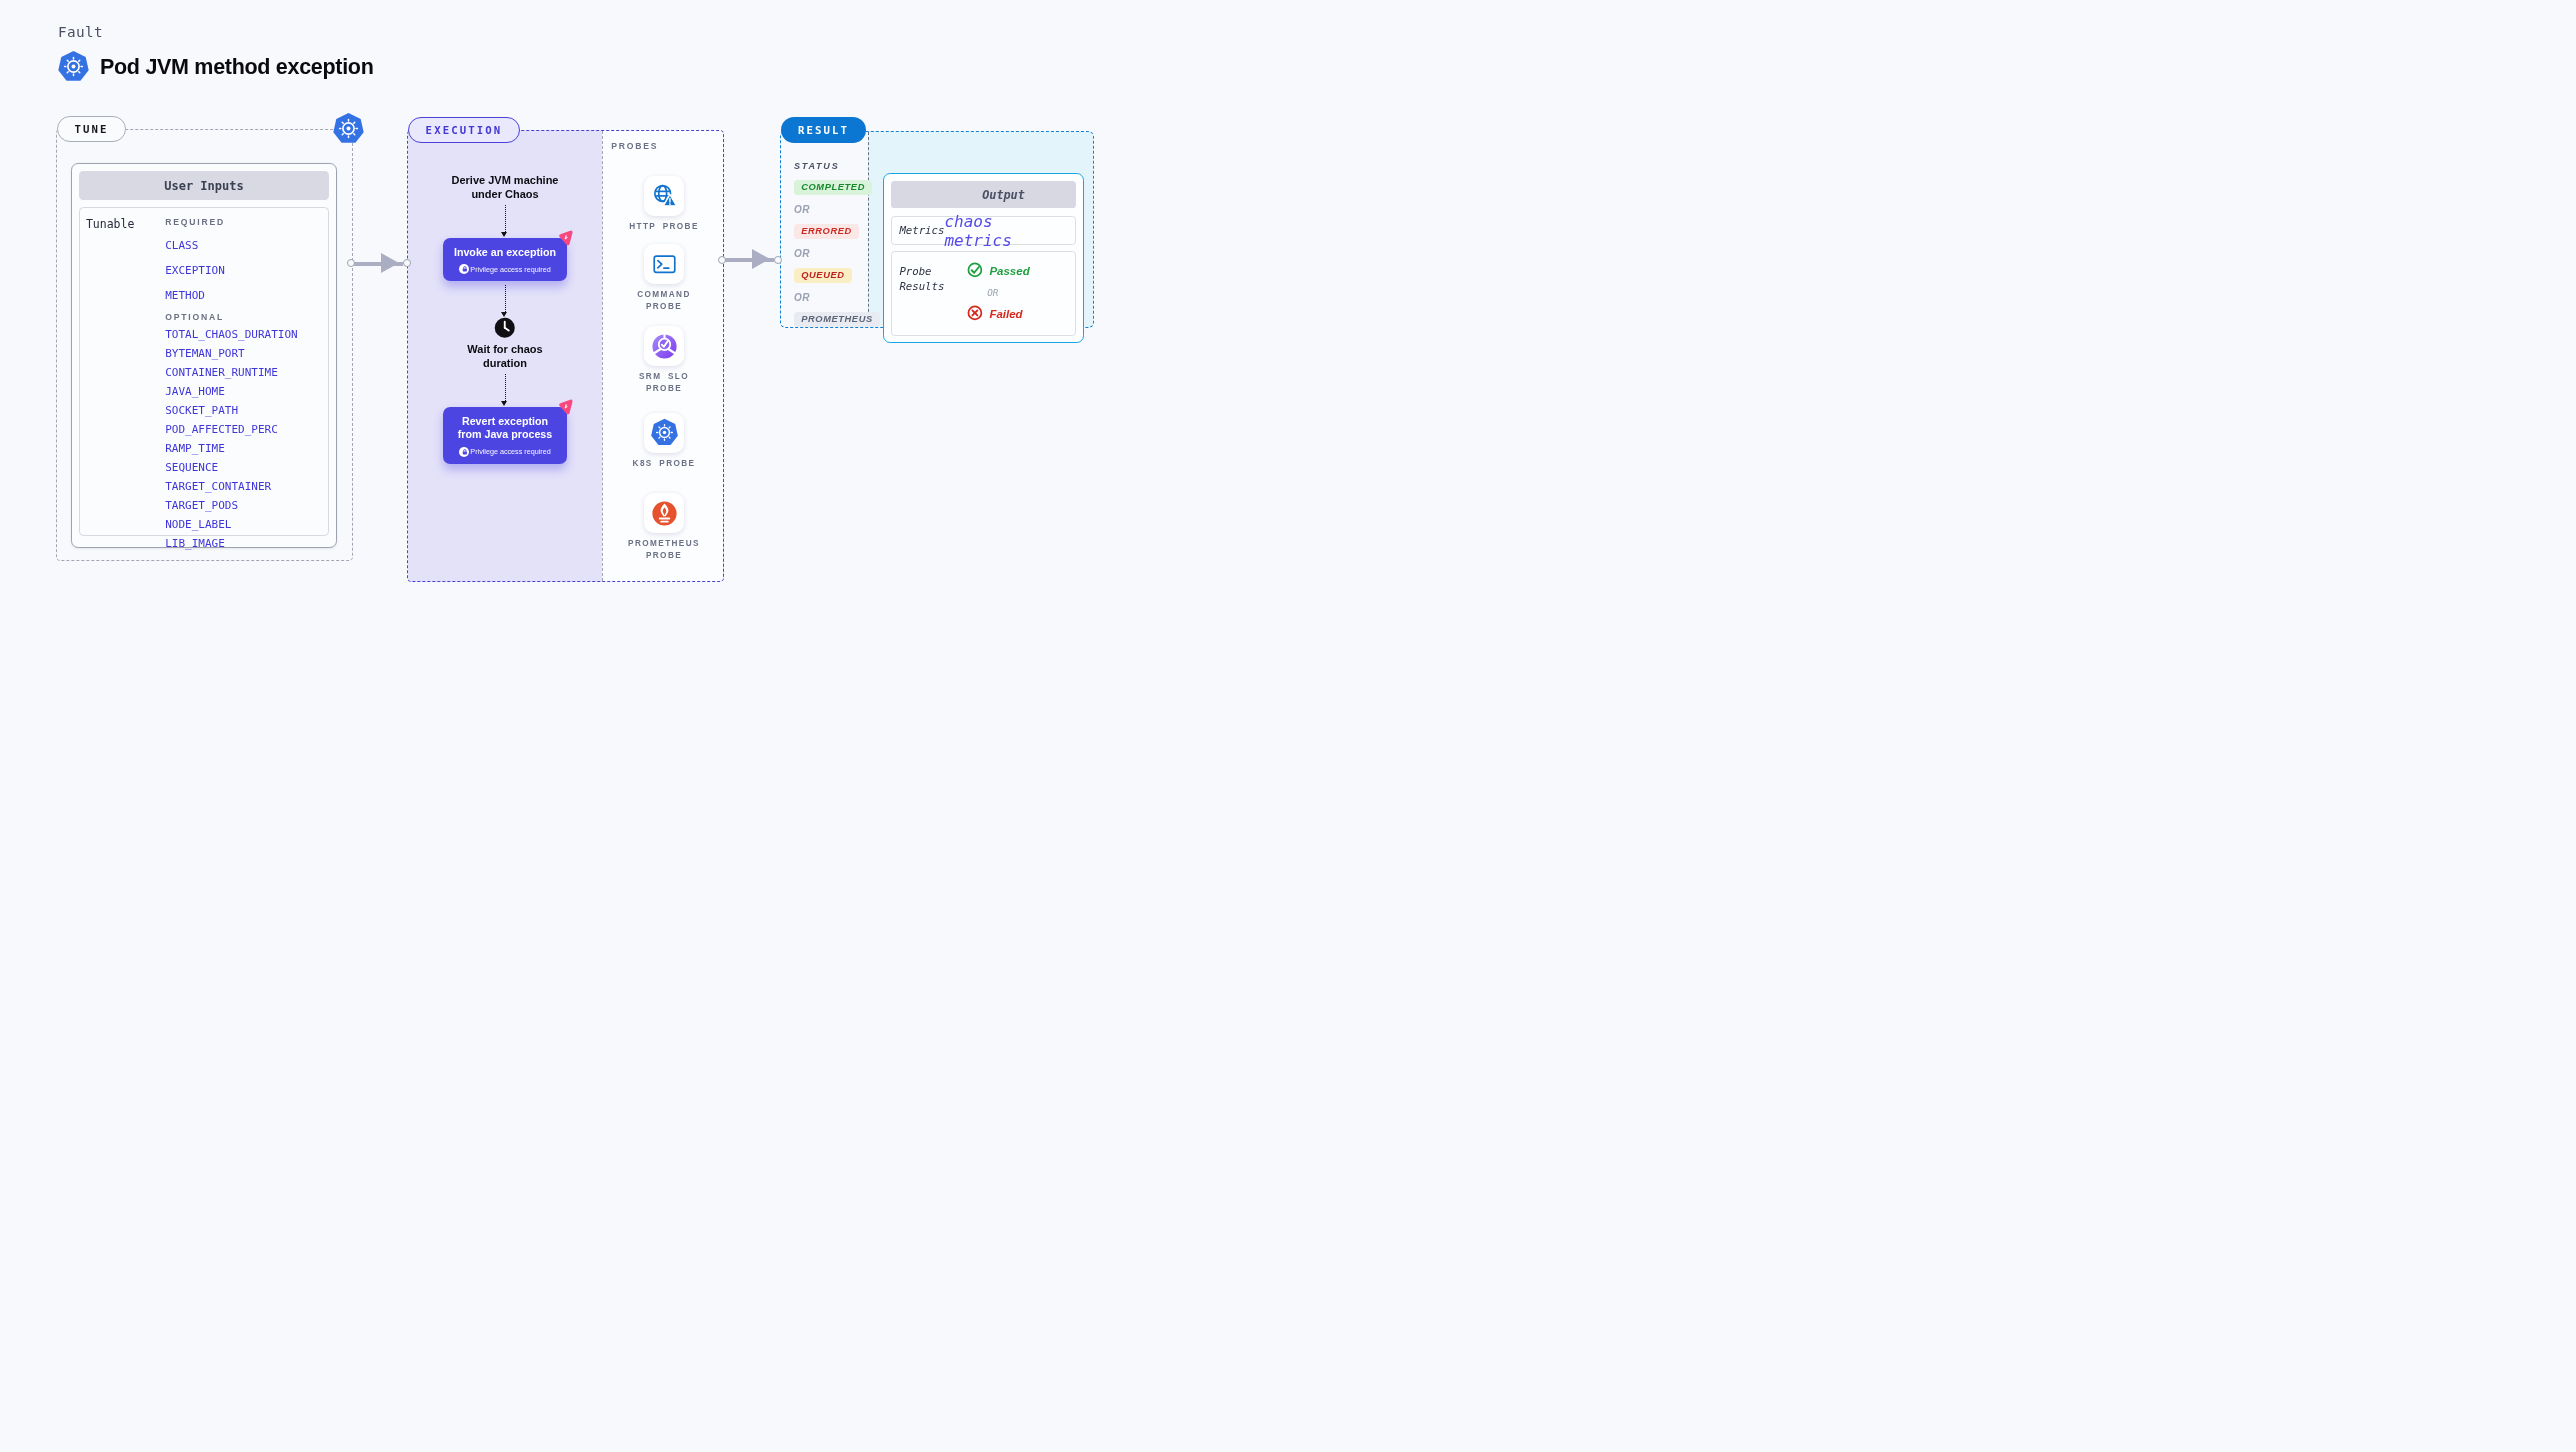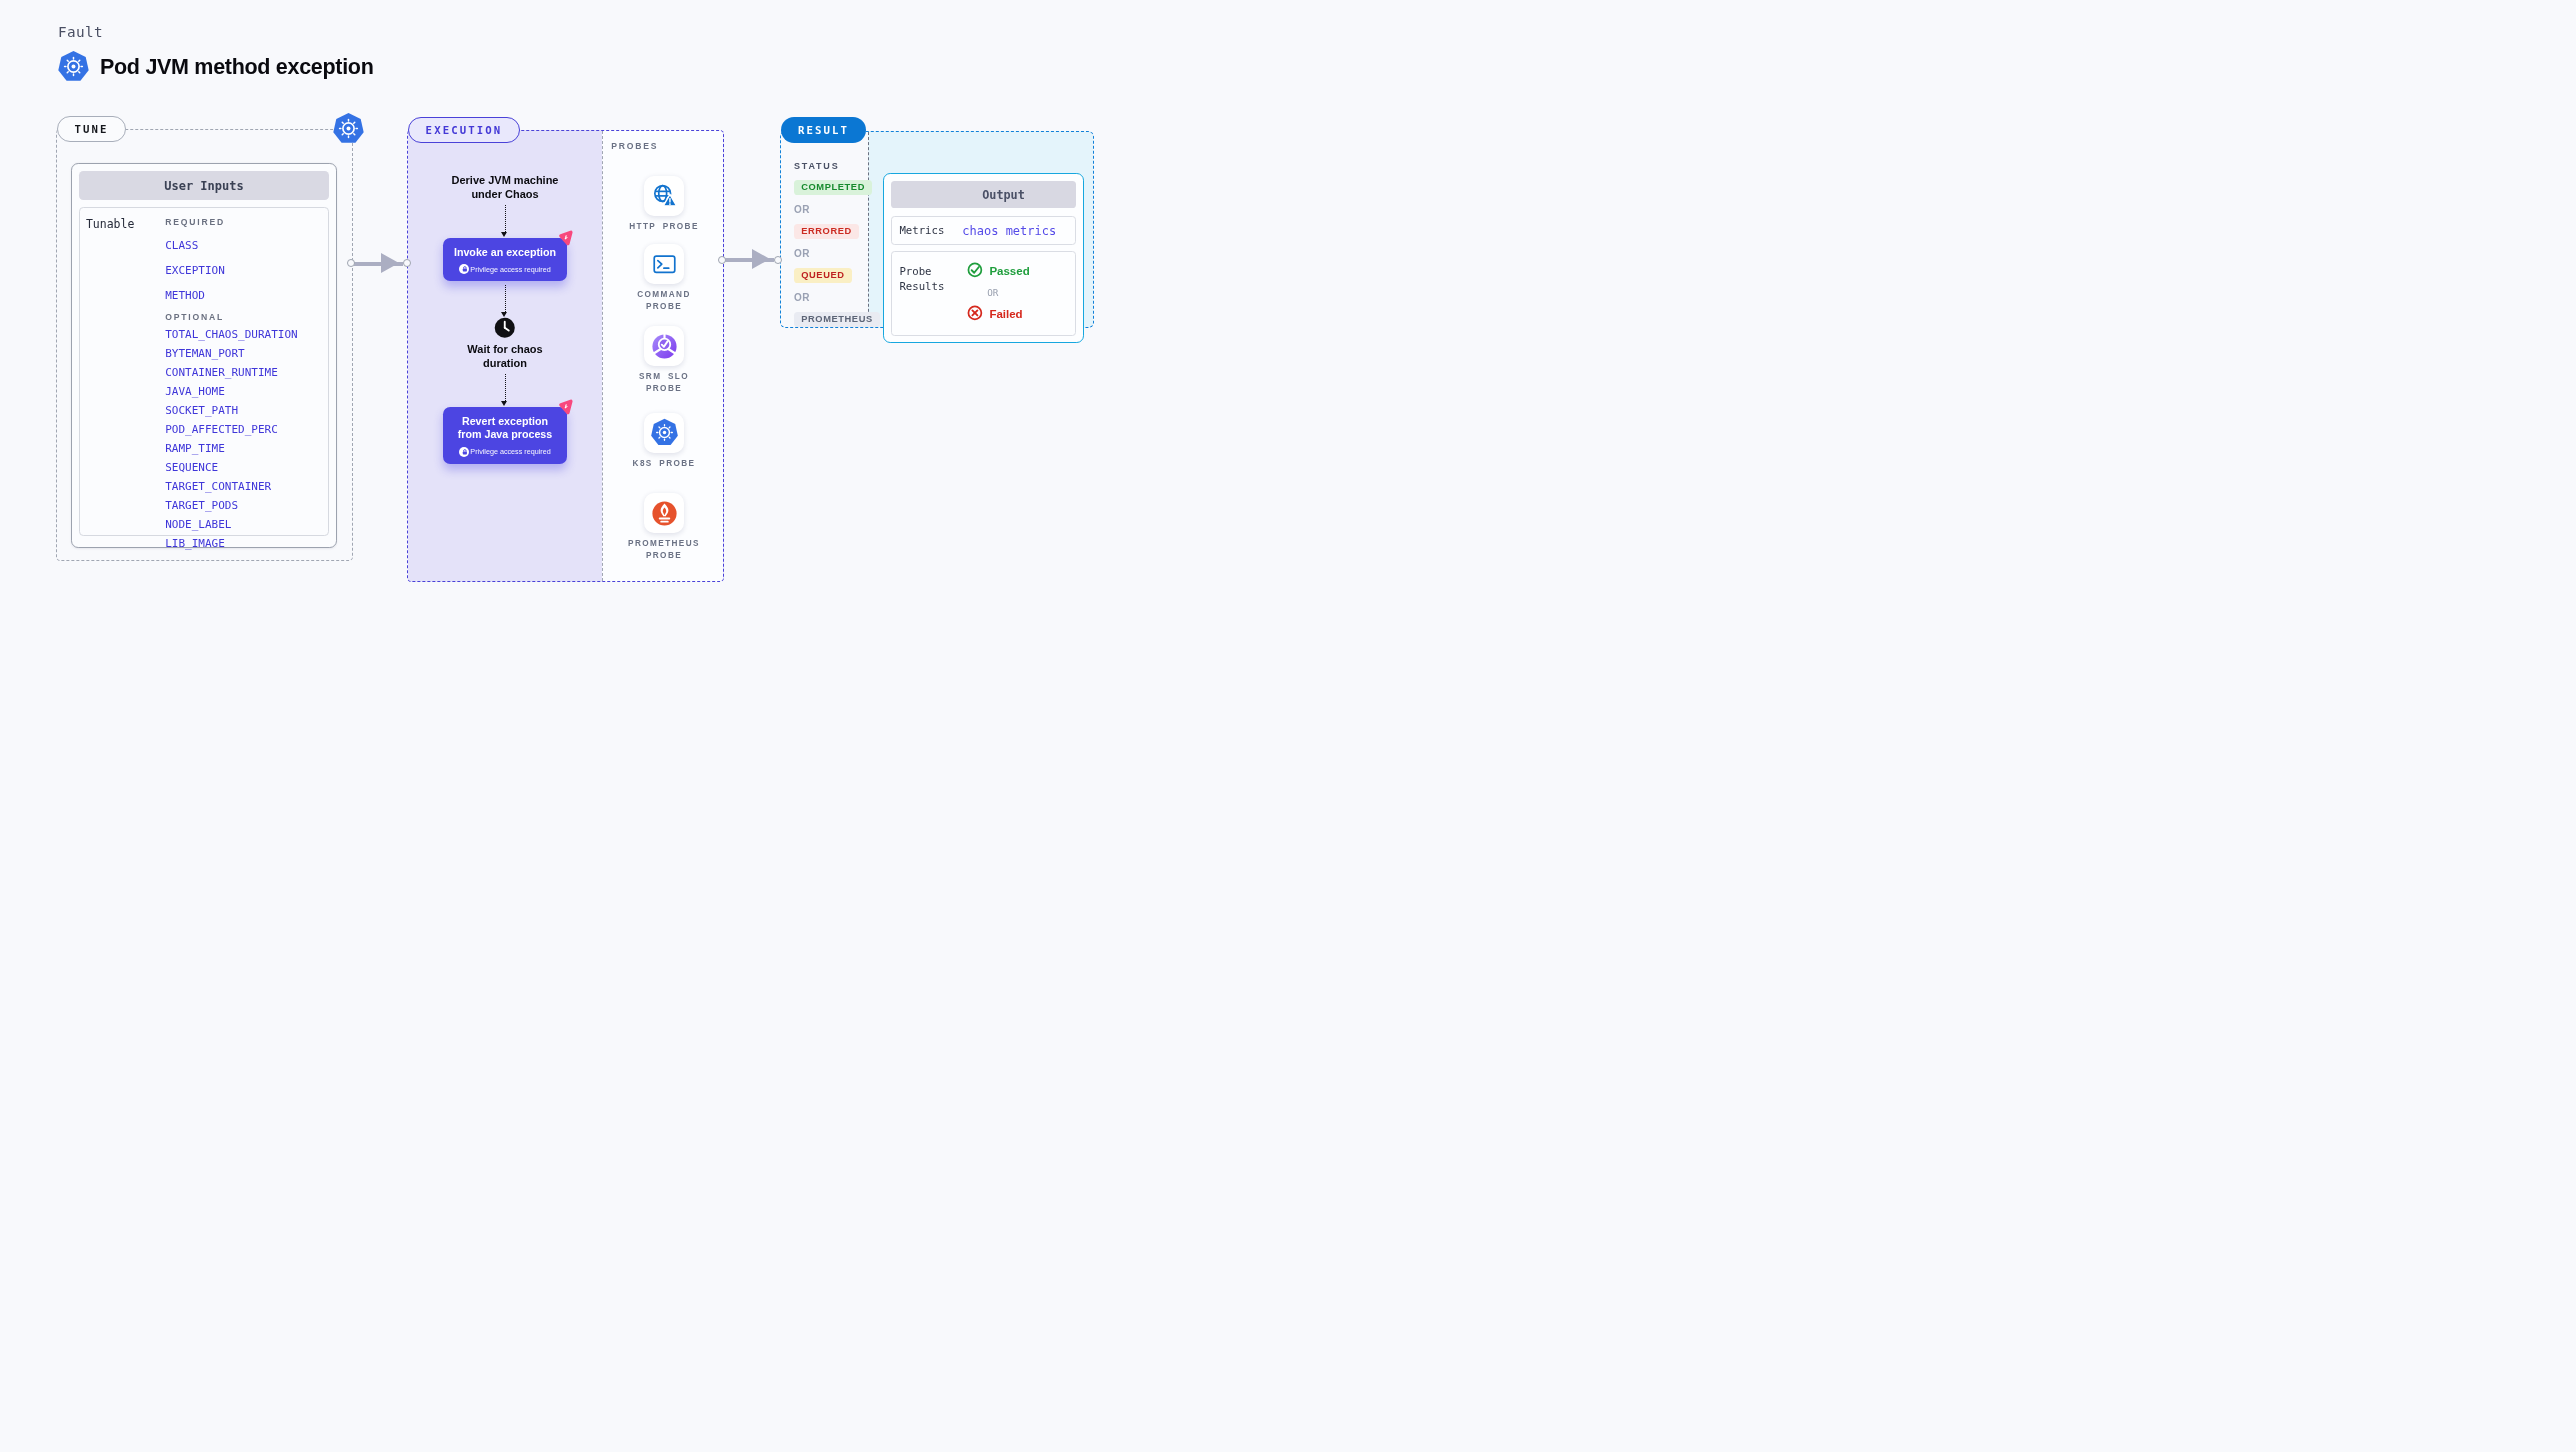--- a/index.html
+++ b/index.html
@@ -71,39 +71,39 @@
   .probes-label{position:absolute;left:7.2px;top:10px;font-size:8.6px;font-weight:700;letter-spacing:1.8px;color:#6A7184;}
   .probe-stack{position:absolute;left:0;top:0;width:120px;display:flex;flex-direction:column;align-items:center;}
   .probe-item{display:flex;flex-direction:column;align-items:center;}
   .probe-card{width:40px;height:40px;background:#FFFFFF;border-radius:10px;display:flex;align-items:center;
               justify-content:center;box-shadow:0 1.4px 5px rgba(25,35,80,.12);}
   .probe-name{margin-top:5px;width:76px;text-align:center;font-size:8.2px;font-weight:700;letter-spacing:1.4px;
               word-spacing:2.9px;color:#6A7184;line-height:11.5px;}
 
   
   .result-box{left:765px;top:131px;width:314px;height:197px;border:1.4px dashed #1180D8;border-radius:5.7px;
-              background:linear-gradient(to right,#F8F9FC 0,#F8F9FC 87px,#E4F4FB 87px);box-sizing:border-box;}
+              background:linear-gradient(to right,#F8F9FC 0,#F8F9FC 87px,#E4F4FB 87px);box-sizing:border-box;font-style:italic;}
   .result-divider{position:absolute;left:87px;top:0;bottom:0;border-left:1.4px dashed #6A7080;}
   .status-col{position:absolute;left:13px;top:29px;display:flex;flex-direction:column;align-items:flex-start;}
   .status-label{font-size:9px;font-weight:700;letter-spacing:1.8px;color:#4A5165;}
   .badge{margin-top:8.6px;padding:2.9px 7.2px;border-radius:3.6px;font-size:9.3px;font-weight:700;letter-spacing:0.6px;}
   .badge-completed{background:#D9F2DA;color:#178A2E;}
   .badge-errored{background:#FBE7E6;color:#CB2B22;}
   .badge-queued{background:#FAEFC4;color:#BE2121;}
   .badge-incompleted{background:#E9EBF2;color:#5C6476;}
   .or-status{margin-top:8.6px;font-size:10px;font-weight:700;color:#9AA1B3;letter-spacing:0.4px;}
 
   .output-card{position:absolute;left:102px;top:41px;width:201px;height:170px;background:#FDFEFF;
                border:1.8px solid #16A7DF;border-radius:7.2px;box-sizing:border-box;}
   .output-header{position:absolute;left:7.2px;right:7.2px;top:7.2px;height:27px;background:#D8D8E2;border-radius:3.6px;
                  display:flex;align-items:center;justify-content:center;font-weight:700;font-size:11.8px;color:#4A5066;padding-left:40px;}
   .metrics-row{position:absolute;left:7.2px;right:7.2px;top:42px;height:29px;border:1.4px solid #DADDE4;border-radius:3.6px;
                box-sizing:border-box;display:flex;align-items:center;}
   .metrics-label{margin-left:7.2px;font-size:10.7px;color:#2E3444;}
-  .metrics-value{margin-left:auto;margin-right:18.6px;font-size:12px;color:#554BE8;}
+  .metrics-value{margin-left:auto;margin-right:18.6px;font-size:16px;color:#554BE8;}
   .proberes-row{position:absolute;left:7.2px;right:7.2px;top:77px;height:85px;border:1.4px solid #DADDE4;
                 border-radius:3.6px;box-sizing:border-box;}
   .proberes-label{position:absolute;left:7.2px;top:11.5px;width:64px;font-size:10.7px;color:#2E3444;line-height:15.8px;}
   .pr-results{position:absolute;left:75px;top:10px;display:flex;flex-direction:column;}
   .pr-line{display:flex;align-items:center;gap:6.4px;}
   .passed-text{font-size:11.5px;font-weight:700;color:#1F9E3D;}
   .failed-text{font-size:11.5px;font-weight:700;color:#D5281D;}
   .or-output{margin:7.2px 0 7.2px 20px;font-size:9.3px;color:#99A0AF;}
 </style>
 </head>

